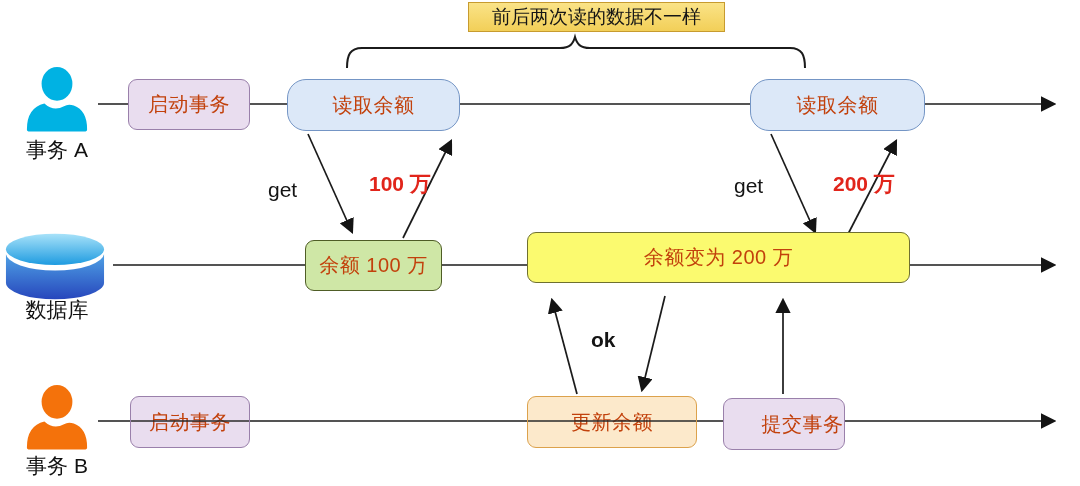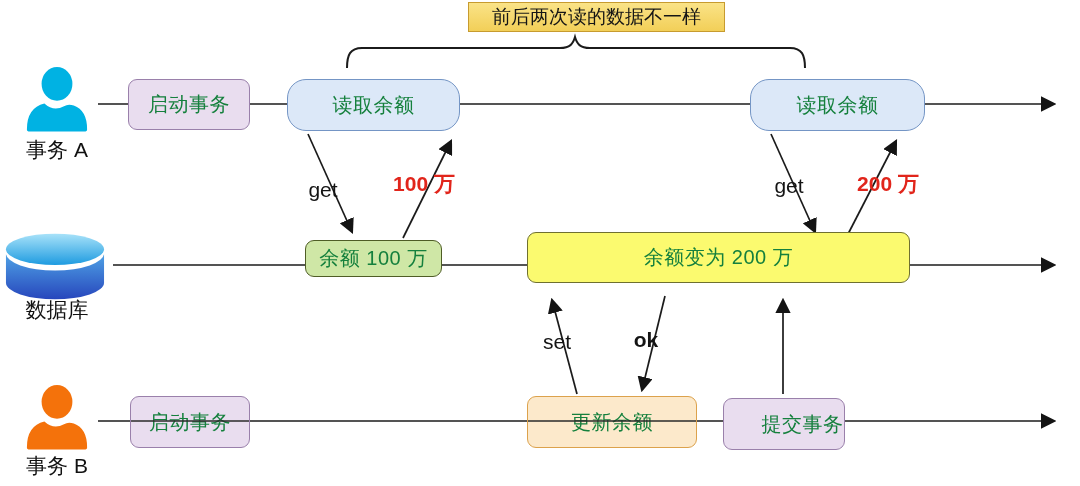--- a/index.html
+++ b/index.html
@@ -5,35 +5,35 @@
   html,body{margin:0;padding:0;background:#fff;}
   .canvas{
     position:relative;width:1080px;height:486px;background:#fff;overflow:hidden;
     font-family:"Liberation Sans","DejaVu Sans",sans-serif;color:#141414;
   }
   svg.layer{position:absolute;left:0;top:0;}
   .underlay{z-index:1;}
   .overlay{z-index:5;}
   .node{
     position:absolute;z-index:2;display:flex;align-items:center;justify-content:center;
-    font-size:20px;letter-spacing:.5px;border-radius:9px;box-sizing:border-box;color:#15803d;
+    font-size:20px;letter-spacing:.5px;border-radius:9px;box-sizing:border-box;color:#c2410c;
   }
   .purple{background:var(--purple-bg);border:1.6px solid var(--purple-border);}
   .blue{background:var(--blue-bg);border:1.6px solid var(--blue-border);border-radius:19px;}
   .green{background:var(--green-bg);border:1.8px solid var(--green-border);}
   .yellow{background:var(--yellow-bg);border:1.8px solid var(--yellow-border);}
   .peach{background:var(--peach-bg);border:1.8px solid var(--peach-border);}
   .banner{
     position:absolute;z-index:4;left:468px;top:2px;width:255px;height:28px;
     display:flex;align-items:center;justify-content:center;font-size:19px;font-weight:500;
     background:linear-gradient(var(--banner-bg-top),var(--banner-bg-bottom));
     border:1.2px solid var(--banner-border);color:#151515;
   }
   .arrow-label{
-    position:absolute;z-index:4;width:110px;text-align:center;font-size:21px;color:#141414;
+    position:absolute;z-index:4;width:110px;text-align:left;font-size:21px;color:#141414;
   }
   .red-label{color:var(--red);font-weight:bold;}
   .bold{font-weight:bold;}
   .actor-label{
     position:absolute;z-index:4;left:0;width:114px;text-align:center;font-size:21px;color:#111;
   }
   .icon{position:absolute;z-index:3;}
   .actor-a-icon{color:var(--actor-a);}
   .actor-b-icon{color:var(--actor-b);}
 </style>
@@ -93,24 +93,23 @@
         <stop offset="0" stop-color="#A8E2F9"></stop>
         <stop offset="1" stop-color="#1E9BE0"></stop>
       </linearGradient>
     </defs>
     <path d="M2,22 L2,52 A50,17 0 0 0 102,52 L102,22 Z" fill="url(#dbBody)"></path>
     <ellipse cx="52" cy="22" rx="50" ry="17.5" fill="#ffffff"></ellipse>
     <ellipse cx="52" cy="18" rx="50" ry="16" fill="url(#dbTop)"></ellipse>
   </svg>
   <div class="actor-label" style="top:296px;">数据库</div>
 
-  <div class="node green" style="left:305px;top:240px;width:137px;height:37px;">余额 100 万</div>
+  <div class="node green" style="left:305px;top:240px;width:137px;height:51px;">余额 100 万</div>
   <div class="node yellow" style="left:527px;top:232px;width:383px;height:51px;">余额变为 200 万</div>
 
-  <div class="arrow-label" style="left:502px;top:330px;">set</div>
   <div class="arrow-label bold" style="left:591px;top:328px;">ok</div>
 
   <svg class="icon actor-b-icon" style="left:22px;top:381px;" width="70" height="74" viewBox="0 0 100 100">
     <ellipse cx="50" cy="27" rx="22" ry="24" fill="currentColor"></ellipse>
     <path d="M7,92 Q7,61 32,55 Q45,67 60,59 Q66,55 74,58 Q93,65 93,92 Q93,95 89,95 L11,95 Q7,95 7,92 Z" fill="currentColor"></path>
   </svg>
   <div class="actor-label" style="top:452px;">事务 B</div>
 
   <div class="node purple" style="left:130px;top:396px;width:120px;height:52px;">启动事务</div>
   <div class="node peach" style="left:527px;top:396px;width:170px;height:52px;">更新余额</div>

